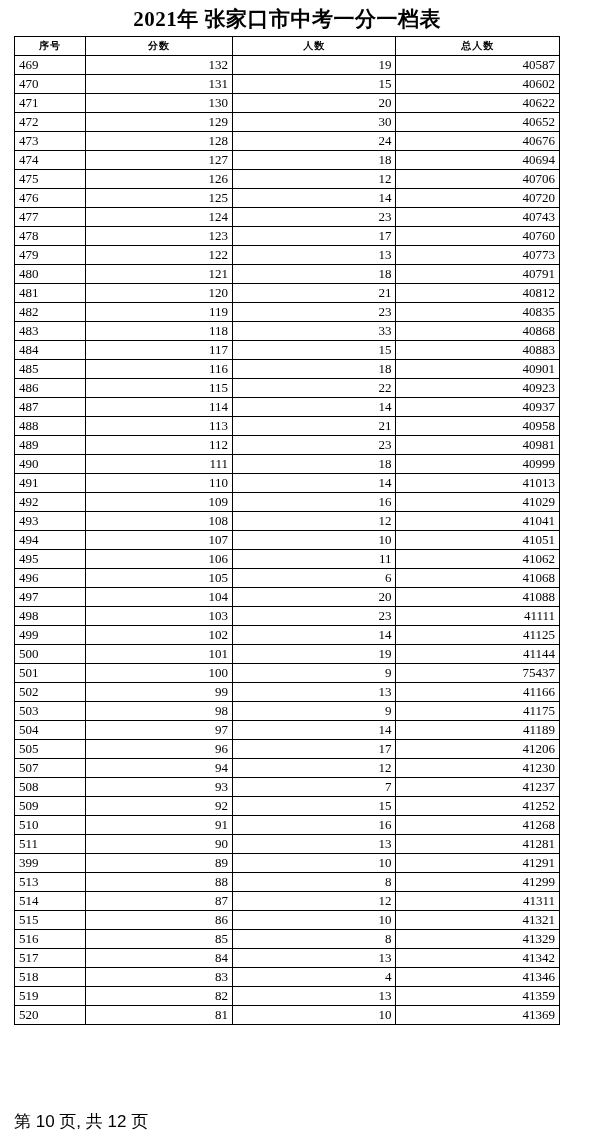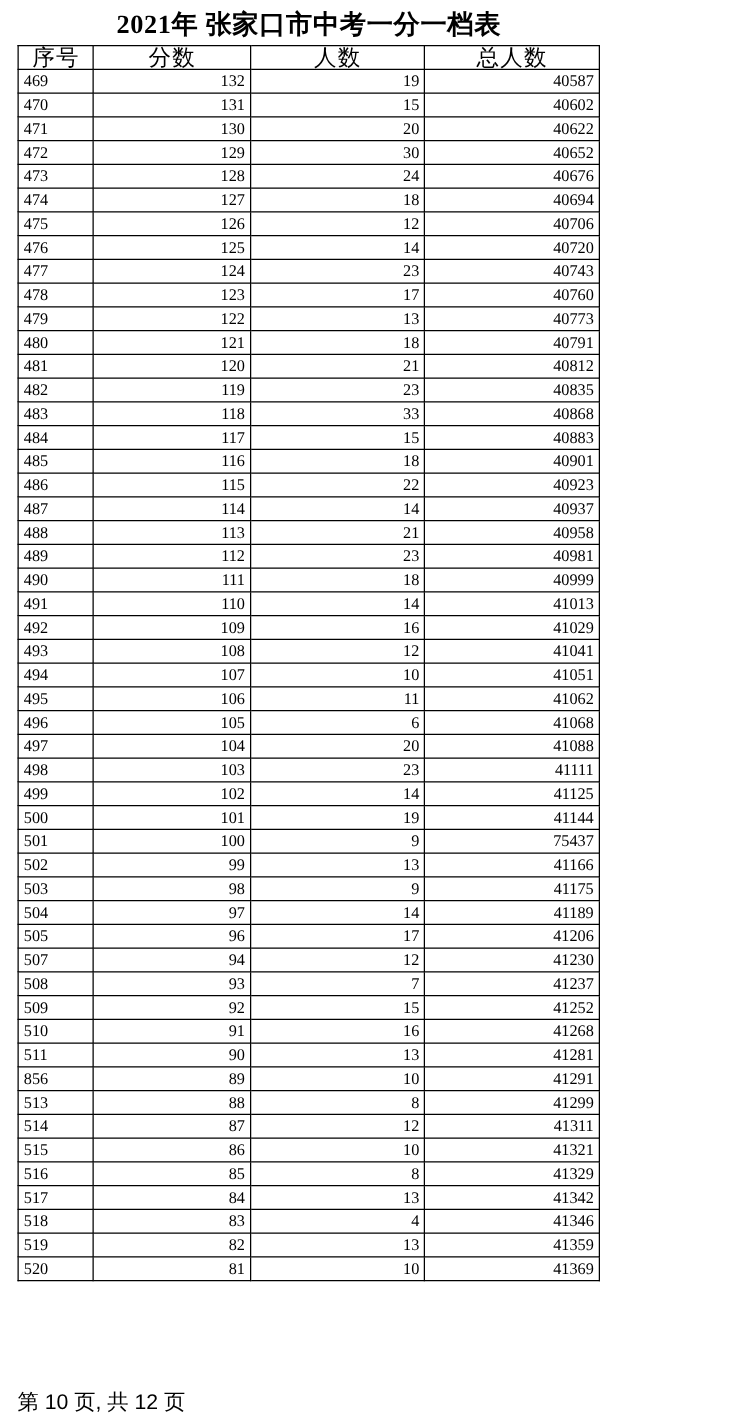--- a/index.html
+++ b/index.html
@@ -8,21 +8,21 @@
     background: #ffffff;
   }
   body {
     width: 600px;
     height: 1141px;
     font-family: "Liberation Serif", "DejaVu Serif", serif;
     color: #000000;
     position: relative;
   }
   .page {
-    width: 480px;
+    width: 560px;
     height: 1141px;
     box-sizing: border-box;
     padding: 6px 0 0 14px;
     display: flex;
     flex-direction: column;
   }
   .doc-title {
     text-align: center;
     font-size: 21px;
     font-weight: bold;
@@ -39,22 +39,22 @@
   table.score-table td, table.score-table th {
     border: 1px solid #000000;
     height: 18px;
     line-height: 16px;
     font-size: 13px;
     padding: 0 4px;
     font-family: "Liberation Serif", "DejaVu Serif", serif;
   }
   table.score-table th {
     text-align: center;
-    font-weight: normal;
-    font-size: 18px;
+    font-weight: bold;
+    font-size: 10px;
     letter-spacing: 1px;
     margin-left: 44px;
   }
   col.c-seq { width: 13%; }
   col.c-score { width: 27%; }
   col.c-count { width: 30%; }
   col.c-total { width: 30%; }
   td.seq { text-align: left; }
   td.num { text-align: right; padding-right: 6px; }
   .footer {
@@ -335,21 +335,21 @@
           <td class="num">16</td>
           <td class="num">41268</td>
         </tr>
         <tr>
           <td class="seq">511</td>
           <td class="num">90</td>
           <td class="num">13</td>
           <td class="num">41281</td>
         </tr>
         <tr>
-          <td class="seq">856</td>
+          <td class="seq">399</td>
           <td class="num">89</td>
           <td class="num">10</td>
           <td class="num">41291</td>
         </tr>
         <tr>
           <td class="seq">513</td>
           <td class="num">88</td>
           <td class="num">8</td>
           <td class="num">41299</td>
         </tr>

